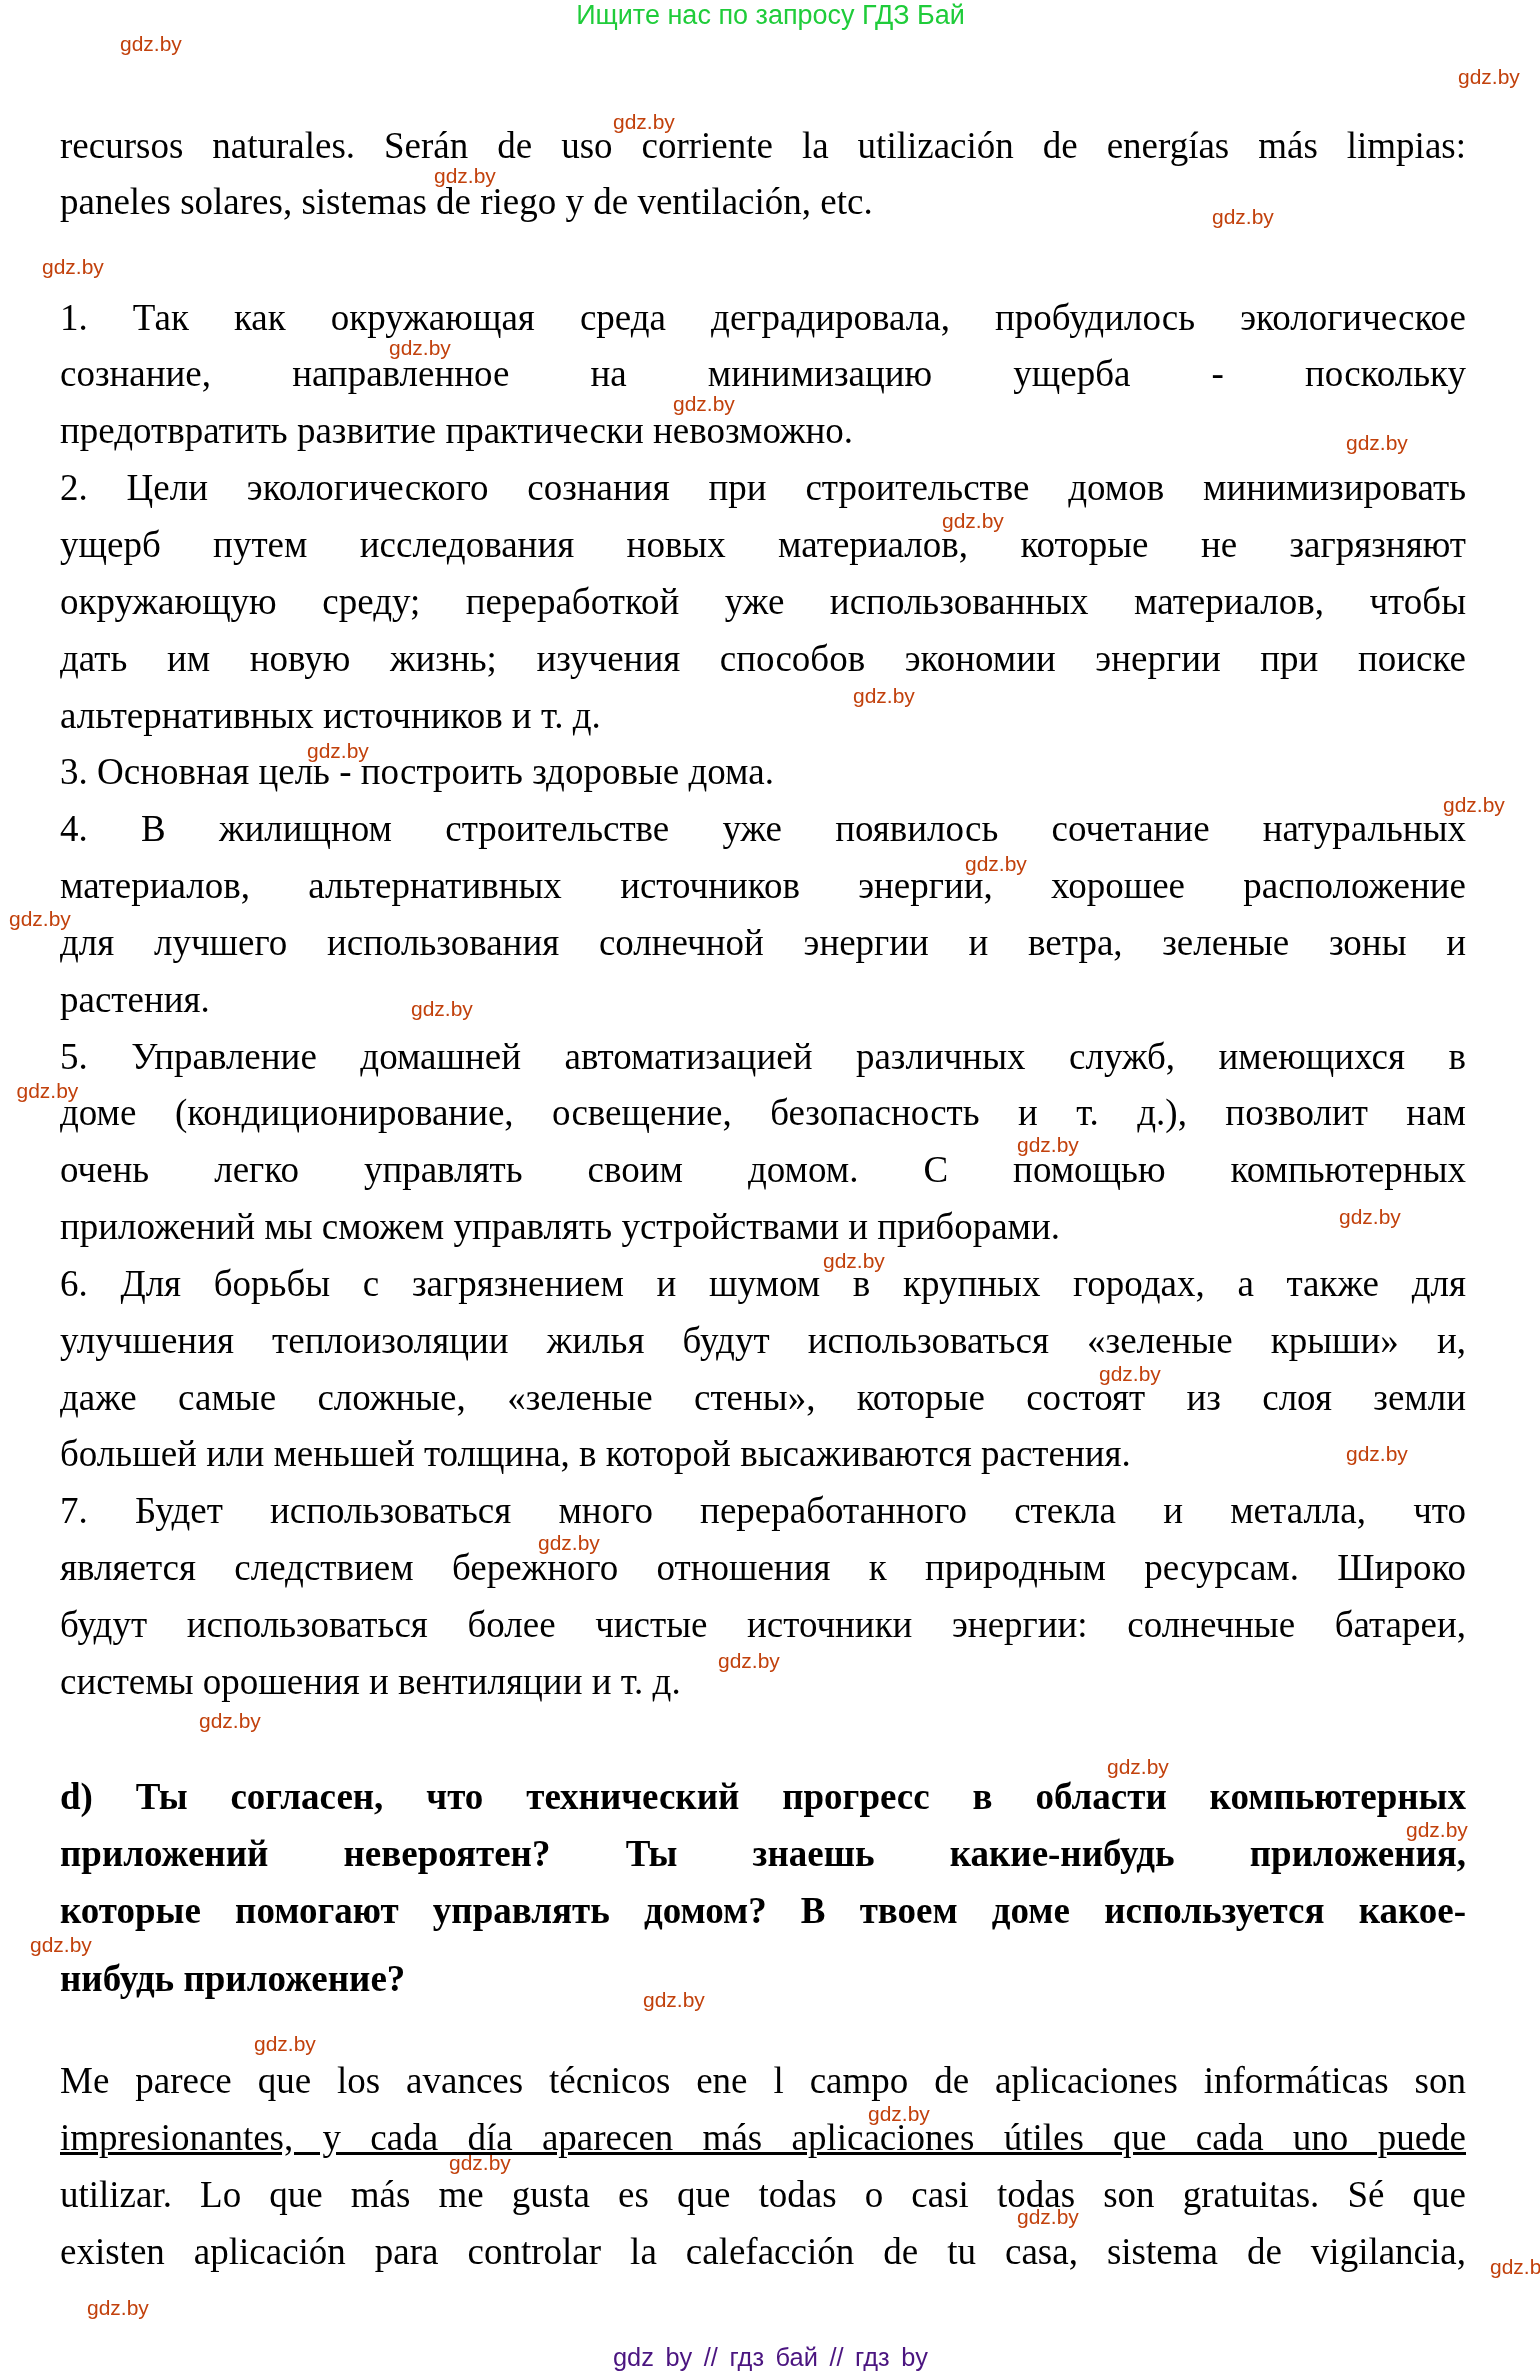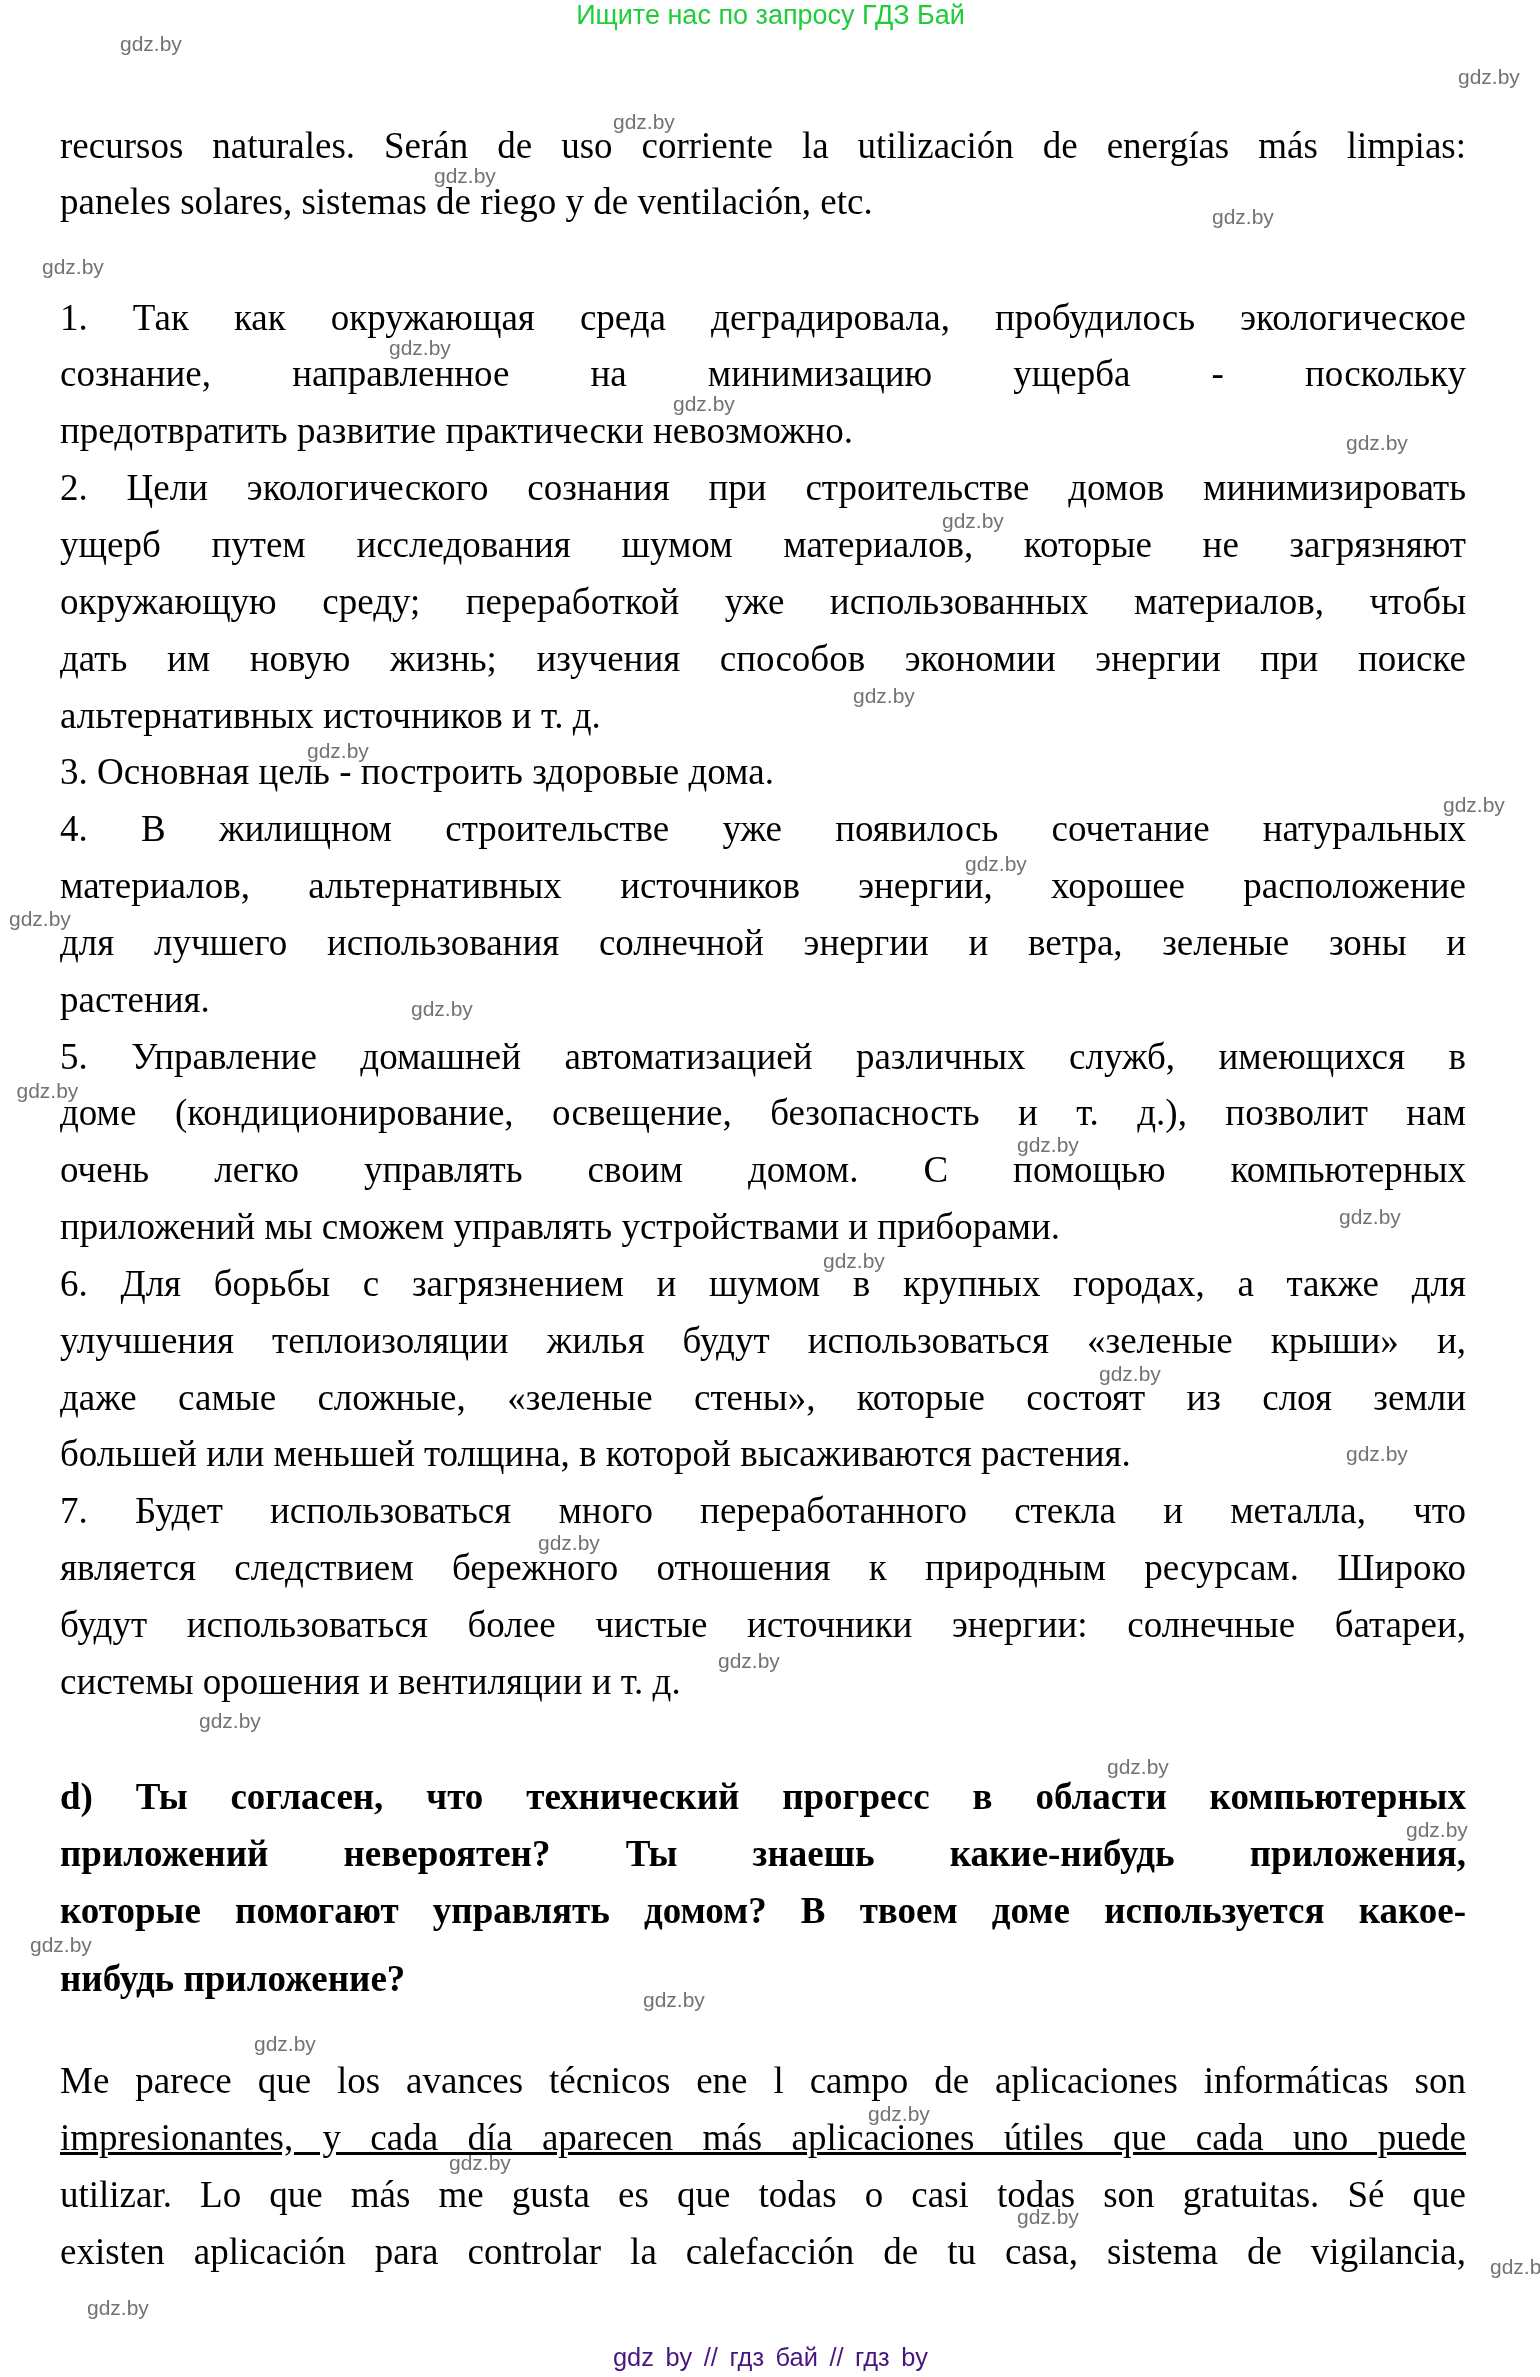--- a/index.html
+++ b/index.html
@@ -18,39 +18,39 @@
   .line {
     position:absolute; left:60px; width:1406px;
     font-family:"Liberation Serif", serif; font-size:37px; line-height:45px;
     color:#000000; white-space:nowrap;
     text-align:justify; text-align-last:justify;
   }
   .line.last { text-align-last:left; }
   .line.bold { font-weight:bold; }
   .wm {
     position:absolute; font-family:"Liberation Sans", sans-serif;
-    font-size:21px; line-height:22.4px; color:#737373;
+    font-size:21px; line-height:22.4px; color:#c2410c;
   }
 </style>
 </head>
 <body>
 
 <div class="page">
 
   <div class="site-banner">Ищите нас по запросу ГДЗ Бай</div>
 
   <div class="line" style="top:123px;">recursos naturales. Serán de uso corriente la utilización de energías más limpias:</div>
   <div class="line last" style="top:179px;">paneles solares, sistemas de riego y de ventilación, etc.</div>
 
   <div class="line" style="top:295px;">1. Так как окружающая среда деградировала, пробудилось экологическое</div>
   <div class="line" style="top:351px;">сознание, направленное на минимизацию ущерба - поскольку</div>
   <div class="line last" style="top:408px;">предотвратить развитие практически невозможно.</div>
 
   <div class="line" style="top:465px;">2. Цели экологического сознания при строительстве домов минимизировать</div>
-  <div class="line" style="top:522px;">ущерб путем исследования шумом материалов, которые не загрязняют</div>
+  <div class="line" style="top:522px;">ущерб путем исследования новых материалов, которые не загрязняют</div>
   <div class="line" style="top:579px;">окружающую среду; переработкой уже использованных материалов, чтобы</div>
   <div class="line" style="top:636px;">дать им новую жизнь; изучения способов экономии энергии при поиске</div>
   <div class="line last" style="top:693px;">альтернативных источников и т. д.</div>
 
   <div class="line last" style="top:749px;">3. Основная цель - построить здоровые дома.</div>
 
   <div class="line" style="top:806px;">4. В жилищном строительстве уже появилось сочетание натуральных</div>
   <div class="line" style="top:863px;">материалов, альтернативных источников энергии, хорошее расположение</div>
   <div class="line" style="top:920px;">для лучшего использования солнечной энергии и ветра, зеленые зоны и</div>
   <div class="line last" style="top:977px;">растения.</div>

